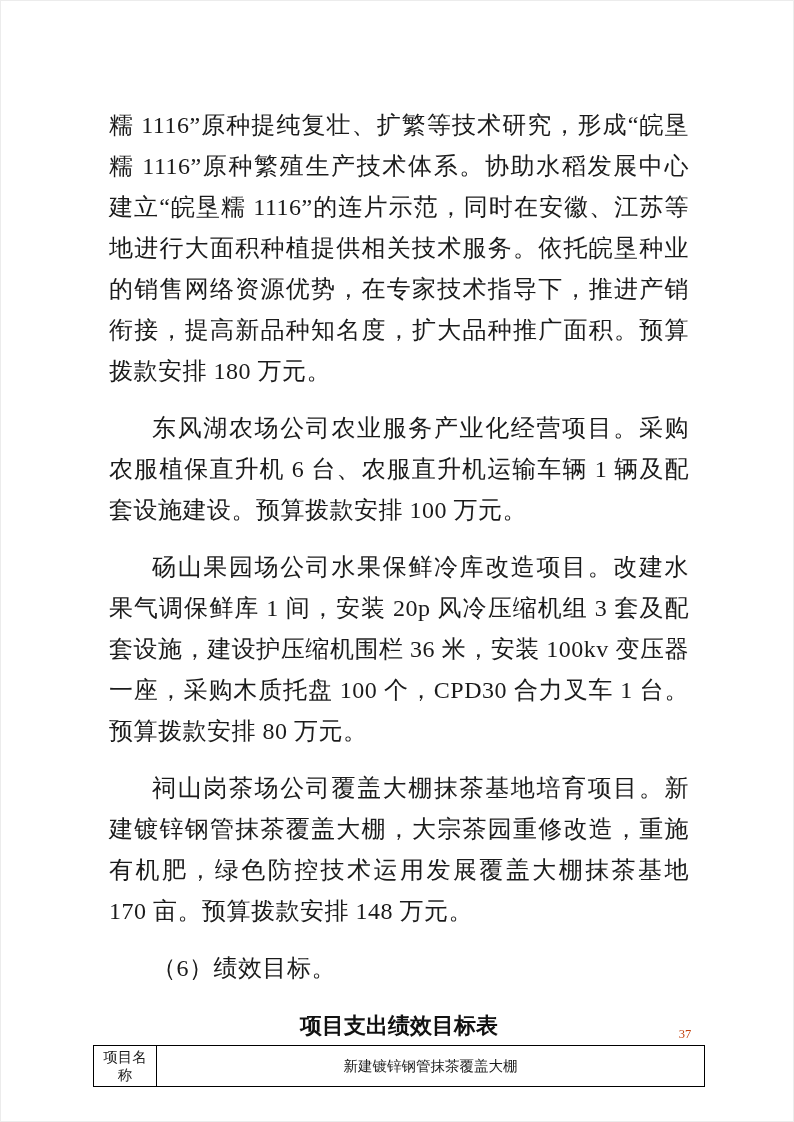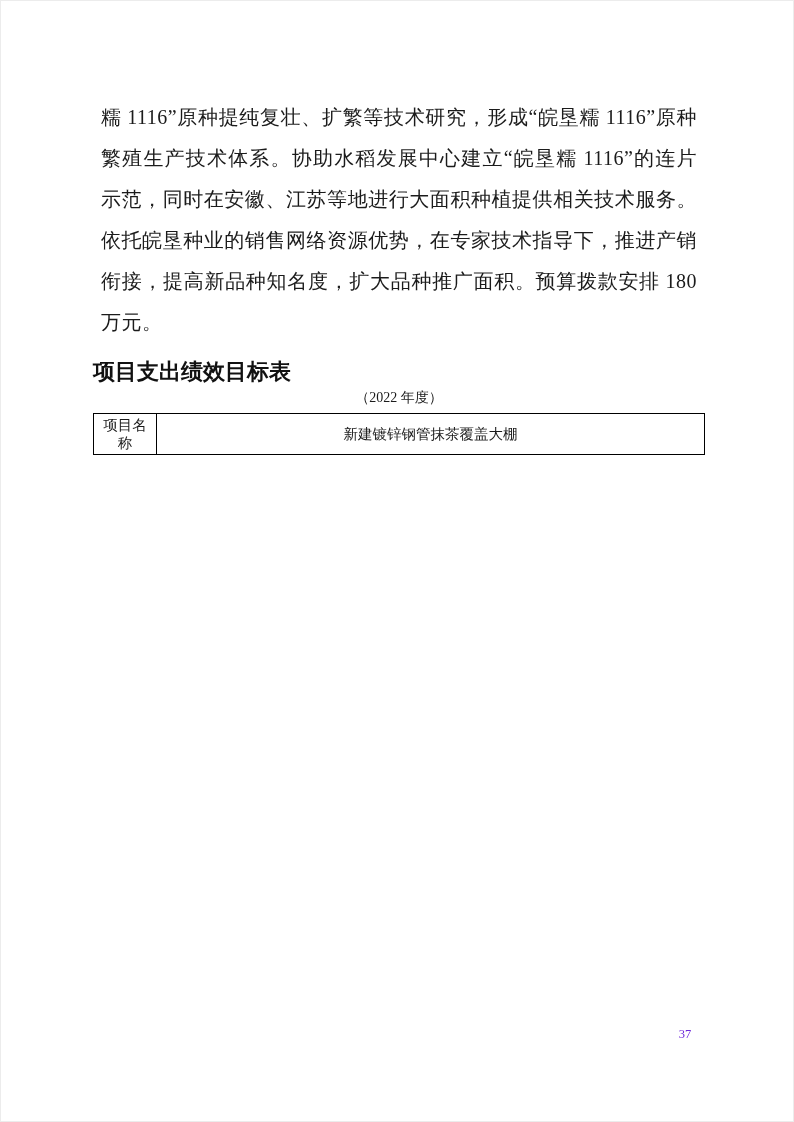--- a/index.html
+++ b/index.html
@@ -18,34 +18,35 @@
     font-family: "Liberation Serif", "DejaVu Serif", serif;
     color: #1b1b1b;
   }
   .content {
     position: absolute;
     left: 92px;
     top: 88px;
     width: 612px;
   }
   p.body-text {
-    margin: 8px;
-    font-size: 20px;
+    margin: 16px;
+    font-size: 24px;
     line-height: 41px;
     text-align: justify;
     text-justify: inter-ideograph;
     letter-spacing: 0.5px;
     color: #1b1b1b;
   }
   p.body-text.indent {
     text-indent: 43px;
   }
   .doc-table-title {
     margin: 0;
     padding-top: 6px;
+    text-align: center;
     font-family: "Liberation Sans", "DejaVu Sans", sans-serif;
     font-weight: bold;
     font-size: 22px;
     line-height: 30px;
     color: #111111;
   }
   .doc-table-subtitle {
     margin: 0;
     text-align: center;
     font-size: 14px;
@@ -70,39 +71,42 @@
   table.perf-table td.label-cell {
     width: 54px;
   }
   .page-number {
     position: absolute;
     left: 672px;
     top: 1026px;
     width: 24px;
     text-align: center;
     font-size: 12.5px;
-    color: #6d28d9;
+    color: #c2410c;
   }
 </style>
 </head>
 <body>
 
 <div class="page">
   <div class="content">
 
     <p class="body-text">糯 1116”原种提纯复壮、扩繁等技术研究，形成“皖垦糯 1116”原种繁殖生产技术体系。协助水稻发展中心建立“皖垦糯 1116”的连片示范，同时在安徽、江苏等地进行大面积种植提供相关技术服务。依托皖垦种业的销售网络资源优势，在专家技术指导下，推进产销衔接，提高新品种知名度，扩大品种推广面积。预算拨款安排 180 万元。</p>
 
+    <p class="body-text indent">东风湖农场公司农业服务产业化经营项目。采购农服植保直升机 6 台、农服直升机运输车辆 1 辆及配套设施建设。预算拨款安排 100 万元。</p>
+
+    <p class="body-text indent">砀山果园场公司水果保鲜冷库改造项目。改建水果气调保鲜库 1 间，安装 20p 风冷压缩机组 3 套及配套设施，建设护压缩机围栏 36 米，安装 100kv 变压器一座，采购木质托盘 100 个，CPD30 合力叉车 1 台。预算拨款安排 80 万元。</p>
+
+    <p class="body-text indent">祠山岗茶场公司覆盖大棚抹茶基地培育项目。新建镀锌钢管抹茶覆盖大棚，大宗茶园重修改造，重施有机肥，绿色防控技术运用发展覆盖大棚抹茶基地 170 亩。预算拨款安排 148 万元。</p>
 
 
-
-
+    <p class="body-text indent">（6）绩效目标。</p>
 
     <p class="doc-table-title">项目支出绩效目标表</p>
 
-    <p class="doc-table-subtitle">（2022 年度）</p>
 
     <table class="perf-table">
       <tbody>
         <tr>
           <td class="label-cell">项目名称</td>
           <td>新建镀锌钢管抹茶覆盖大棚</td>
         </tr>
       </tbody>
     </table>
 

